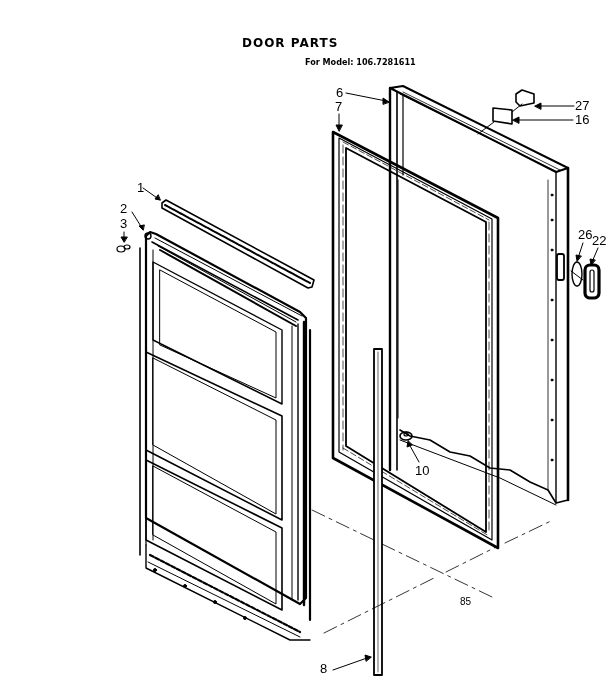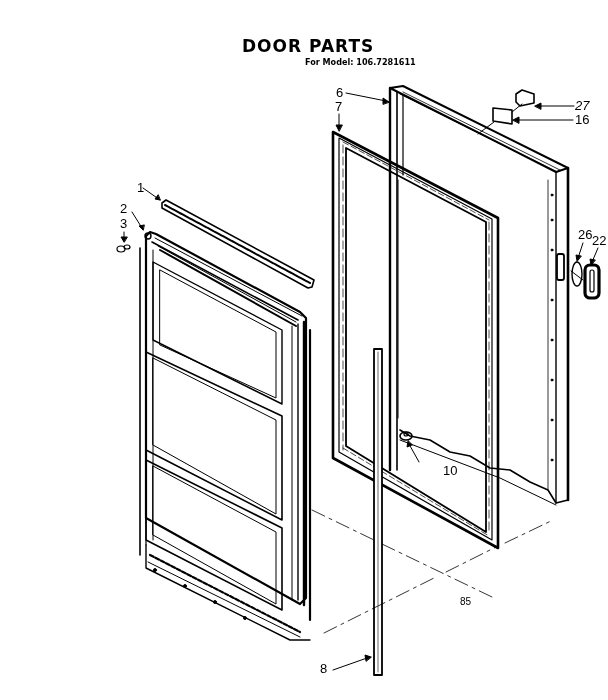--- a/index.html
+++ b/index.html
@@ -1,19 +1,19 @@
 <!DOCTYPE html>
 <html><head>
   <meta charset="utf-8">
   <style>
     html, body { margin: 0; padding: 0; background: #ffffff; }
     body { width: 608px; height: 700px; position: relative; overflow: hidden; font-family: "DejaVu Sans", sans-serif; }
     #diagram { position: absolute; left: 0; top: 0; width: 608px; height: 700px; }
     .title { position: absolute; left: 0; width: 524px; text-align: center; color: #000; }
-    .title-main { top: 36px; left: 62px; width: 512px; text-align: left; padding-left: 242px; box-sizing: border-box; font-family: "DejaVu Sans", sans-serif; font-weight: bold; font-size: 17px; letter-spacing: 1px; left: 0; }
+    .title-main { top: 36px; left: 62px; width: 512px; text-align: left; padding-left: 242px; box-sizing: border-box; font-family: "DejaVu Sans", sans-serif; font-weight: bold; font-size: 12px; letter-spacing: 1px; left: 0; }
     .title-sub { top: 57px; left: 0; text-align: left; padding-left: 305px; box-sizing: border-box; font-family: "DejaVu Sans Condensed", "DejaVu Sans", sans-serif; font-weight: bold; font-size: 9px; }
     .lbl { position: absolute; font-family: "Liberation Sans", sans-serif; font-size: 13px; color: #000; line-height: 1; }
     .code { position: absolute; font-family: "Liberation Sans", sans-serif; font-size: 10px; color: #000; }
     svg line, svg path, svg polyline, svg polygon, svg rect, svg ellipse { vector-effect: non-scaling-stroke; }
   </style>
 </head>
 <body>
 
 <div class="title title-main">DOOR PARTS</div>
 <div class="title title-sub">For Model: 106.7281611</div>
@@ -178,18 +178,18 @@
     <polygon points="371,657 365,655 366,661" fill="#000"></polygon>
   </g>
 </svg>
 
 <div class="lbl" style="left:137px; top:181px;">1</div>
 <div class="lbl" style="left:120px; top:202px;">2</div>
 <div class="lbl" style="left:120px; top:217px;">3</div>
 <div class="lbl" style="left:336px; top:86px;">6</div>
 <div class="lbl" style="left:335px; top:100px;">7</div>
 <div class="lbl" style="left:320px; top:662px;">8</div>
-<div class="lbl" style="left:415px; top:464px;margin-left:28px;">10</div>
+<div class="lbl" style="left:415px; top:464px;">10</div>
 <div class="lbl" style="left:575px; top:113px;">16</div>
 <div class="lbl" style="left:578px; top:228px;">26</div>
 <div class="lbl" style="left:592px; top:234px;">22</div>
-<div class="lbl" style="left:575px; top:99px;font-style:italic;">27</div>
+<div class="lbl" style="left:575px; top:99px;">27</div>
 <div class="code" style="left:460px; top:596px;">85</div>
 
 </body></html>

